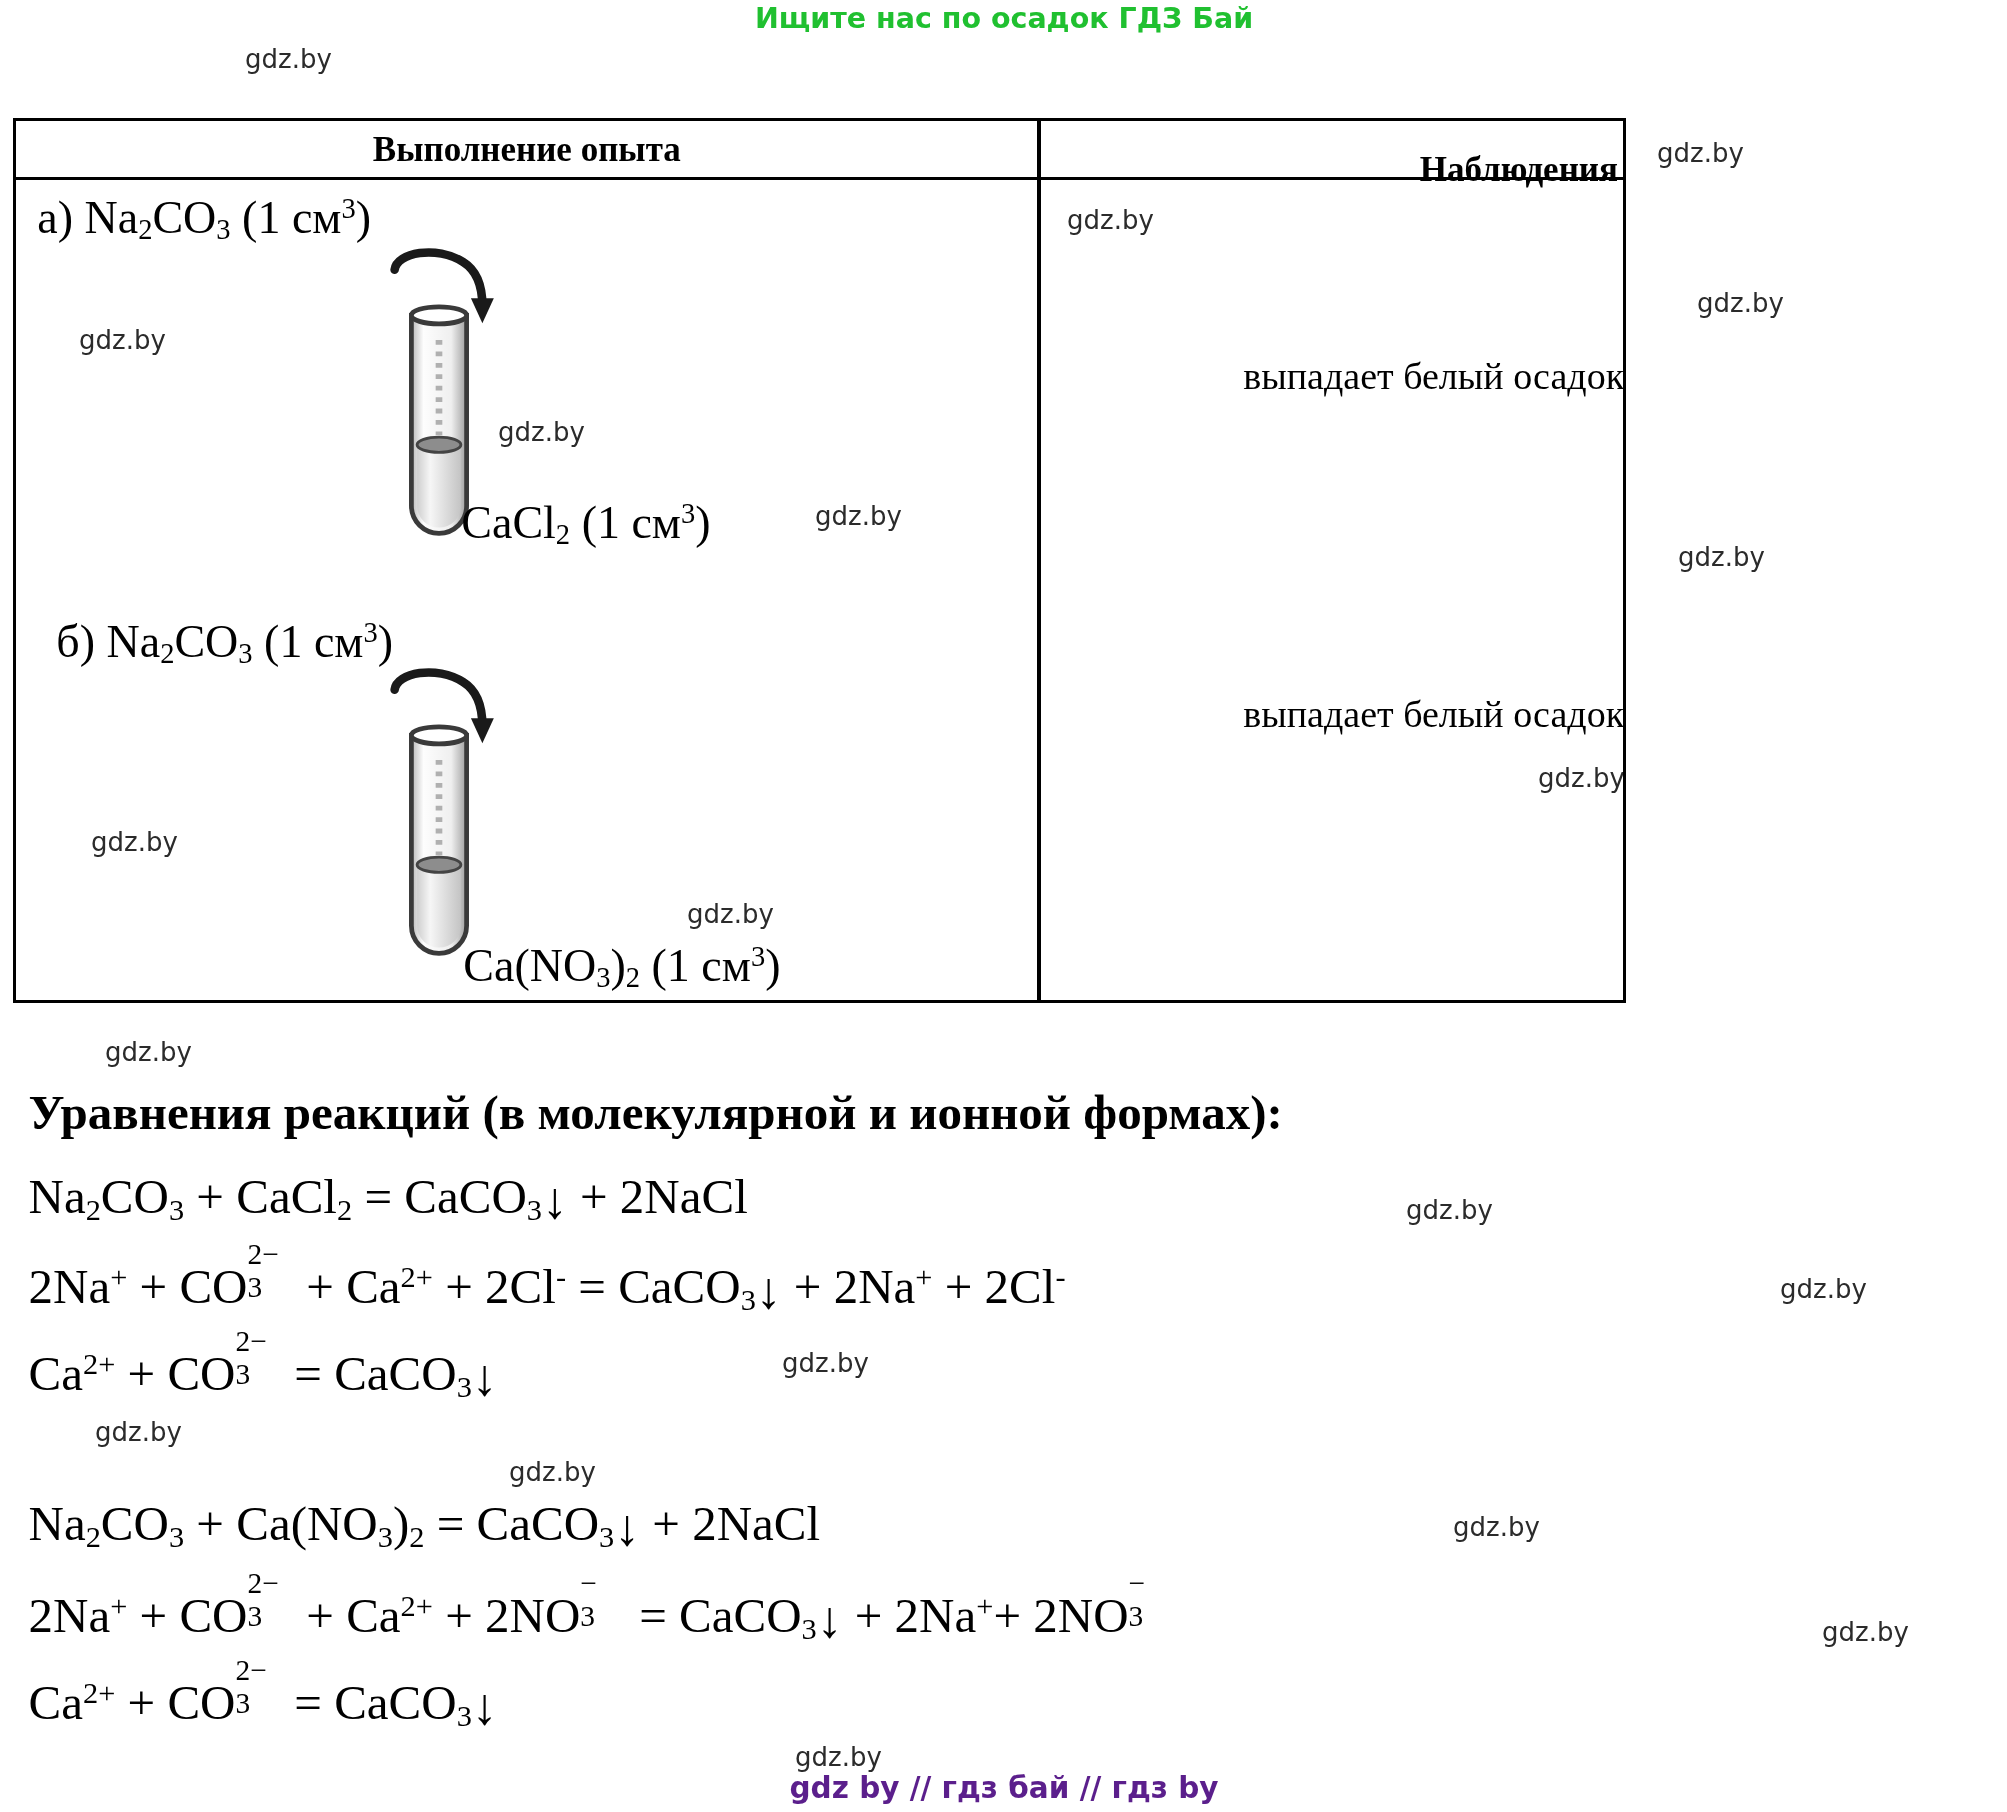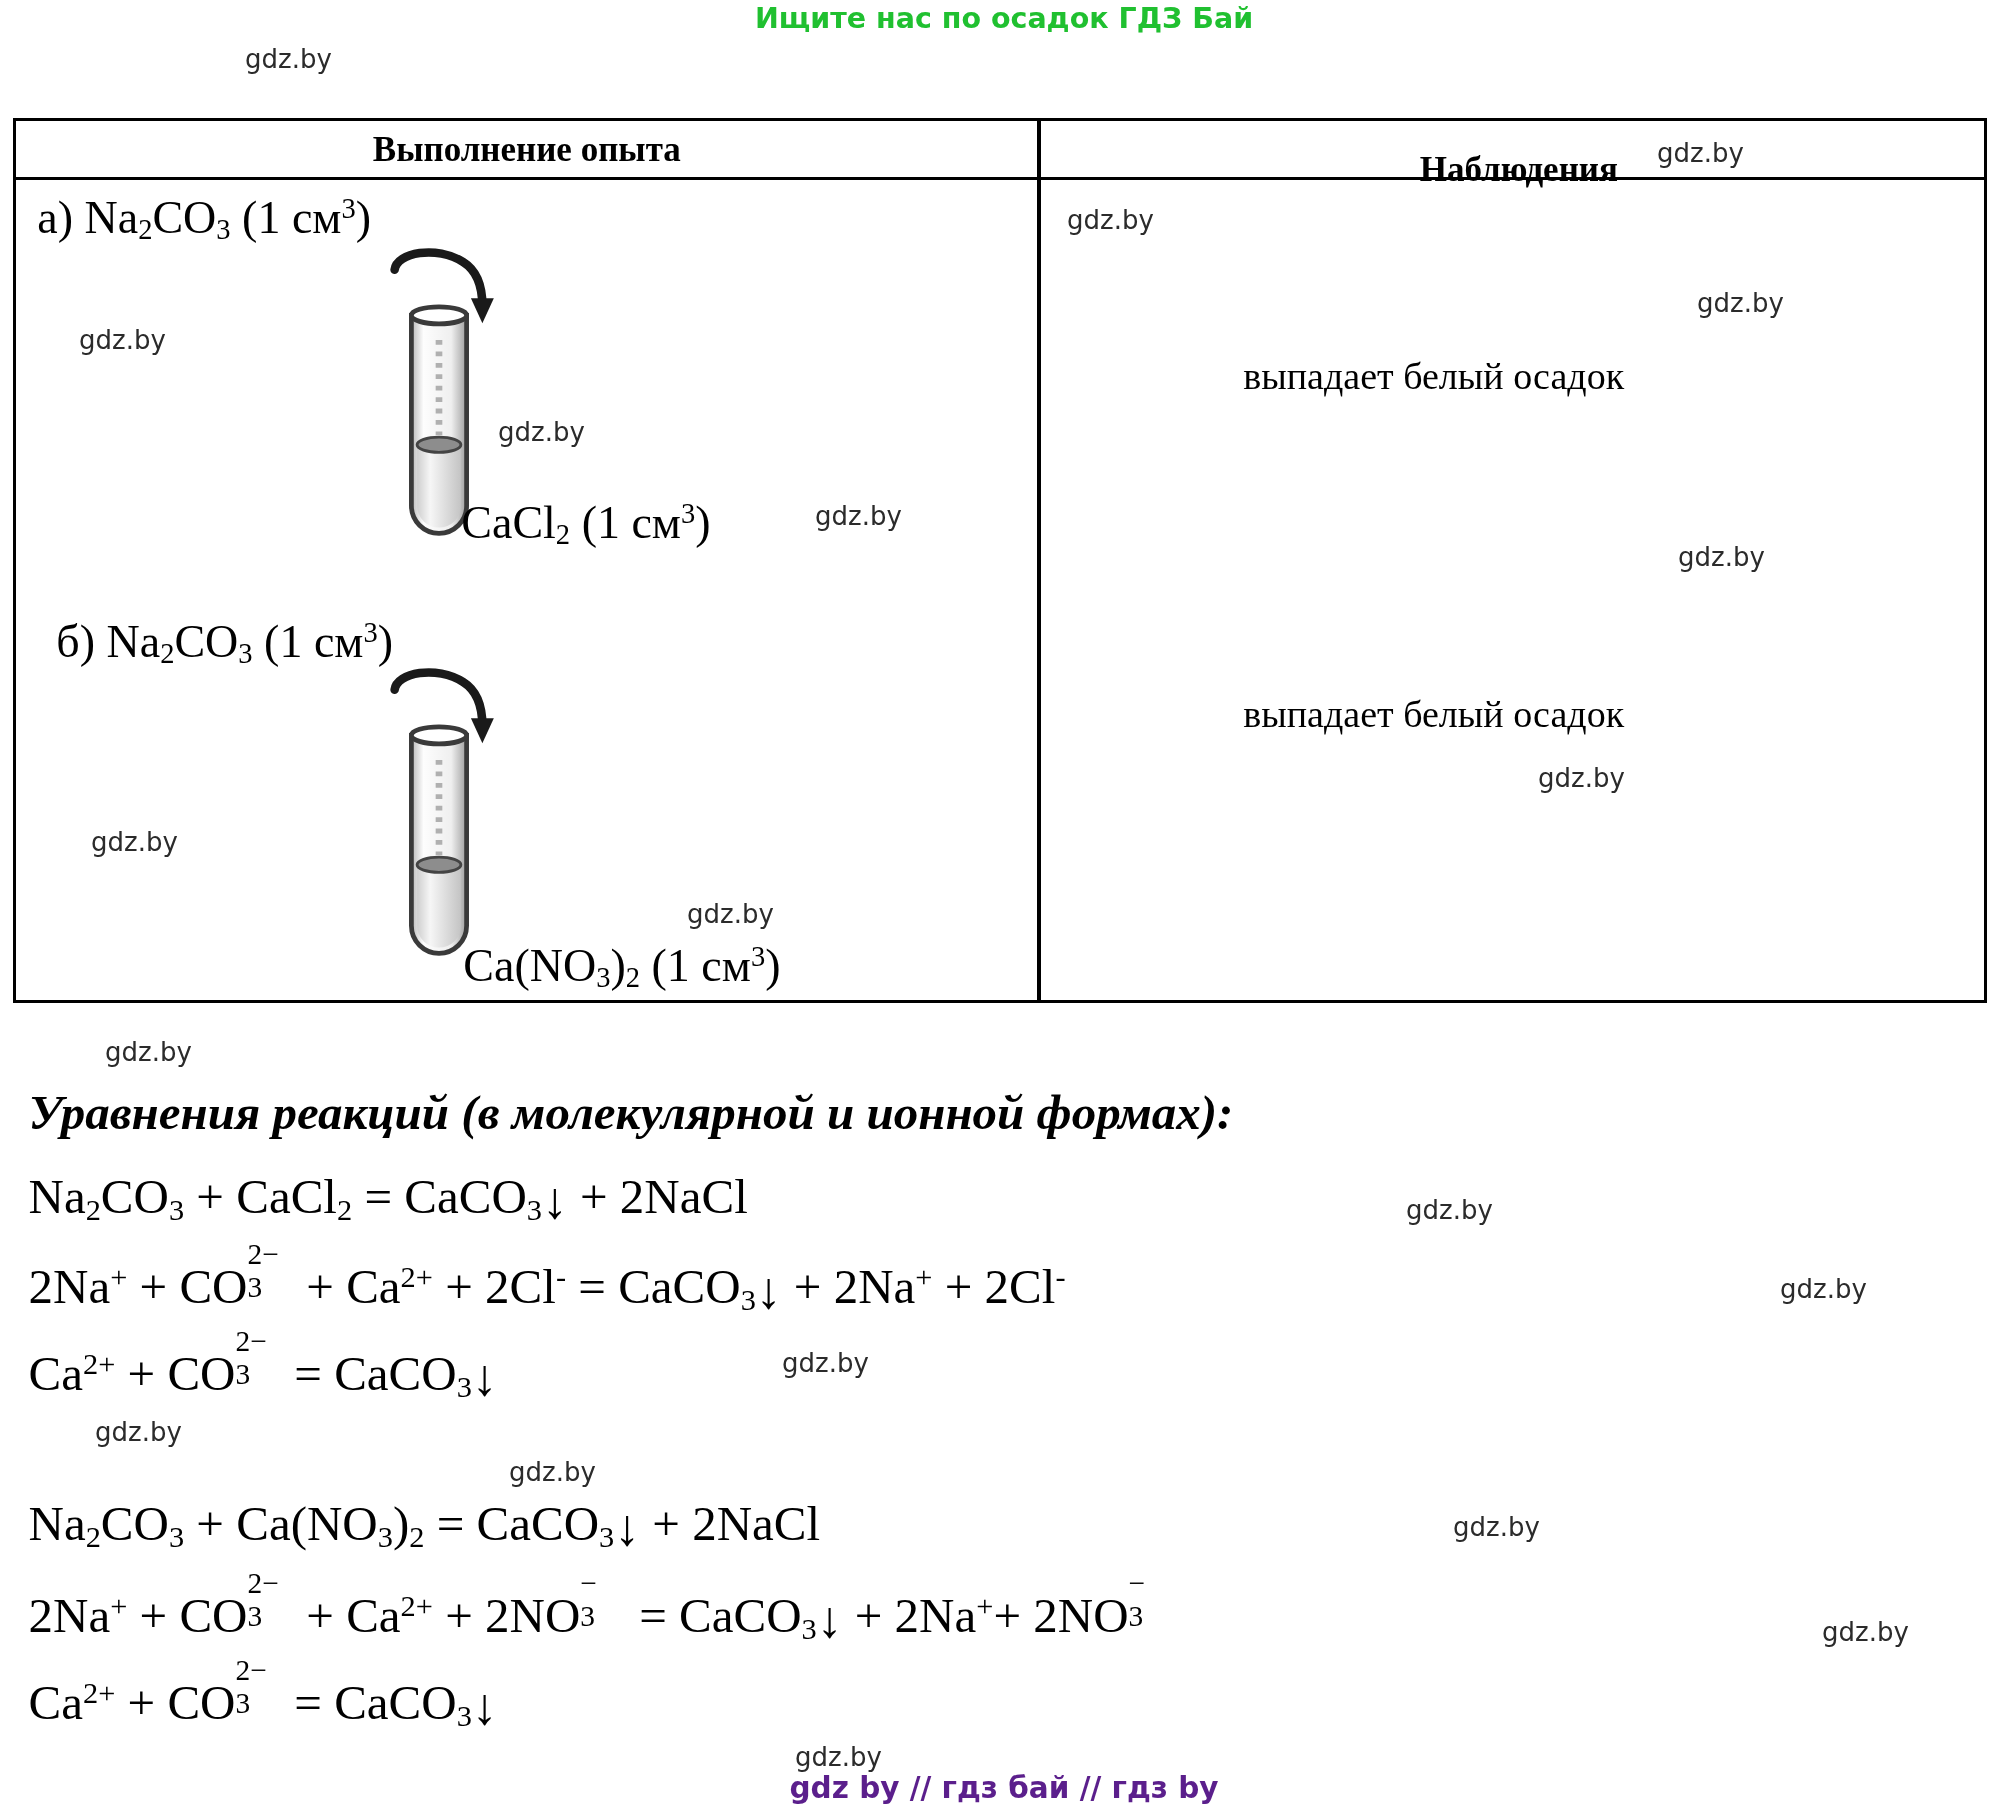--- a/index.html
+++ b/index.html
@@ -50,21 +50,21 @@
     font-size: 29.5px;
     color: #5b1f8c;
     white-space: nowrap;
   }
 
   
   .tbl {
     position: absolute;
     left: 13.3px;
     top: 118px;
-    width: 1974px;
+    width: 1613px;
     height: 885px;
     border: 3.8px solid #000;
     box-sizing: border-box;
   }
   .tbl-head {
     position: absolute;
     left: 0; top: 0;
     width: 100%;
     height: 59px;
     border-bottom: 3.8px solid #000;
@@ -250,21 +250,21 @@
   </svg>
 
   <div class="lbl" style="left:447px; top:822px;">
     Ca(NO<sub>3</sub>)<sub>2</sub> (1 см<sup>3</sup>)
   </div>
 
   <div class="obs" style="left:1227px; top:571px;">выпадает белый осадок</div>
 
 </div>
 
-<div class="eq-title" style="left:28.5px; top:1084px;font-style:italic;">Уравнения реакций (в молекулярной и ионной формах):</div>
+<div class="eq-title" style="left:28.5px; top:1084px;">Уравнения реакций (в молекулярной и ионной формах):</div>
 
 <div class="eq" style="left:28.5px; top:1168px;">
   Na<sub>2</sub>CO<sub>3</sub> + CaCl<sub>2</sub> = CaCO<sub>3</sub><span class="arrowdn">↓</span> + 2NaCl
 </div>
 
 <div class="eq" style="left:28.5px; top:1254px;">
   2Na<sup>+</sup> + CO<span class="stk"><span class="up">2−</span><span class="dn">3</span></span>&nbsp; + Ca<sup>2+</sup> + 2Cl<sup>-</sup> = CaCO<sub>3</sub><span class="arrowdn">↓</span> + 2Na<sup>+</sup> + 2Cl<sup>-</sup>
 </div>
 
 <div class="eq" style="left:28.5px; top:1341px;">

